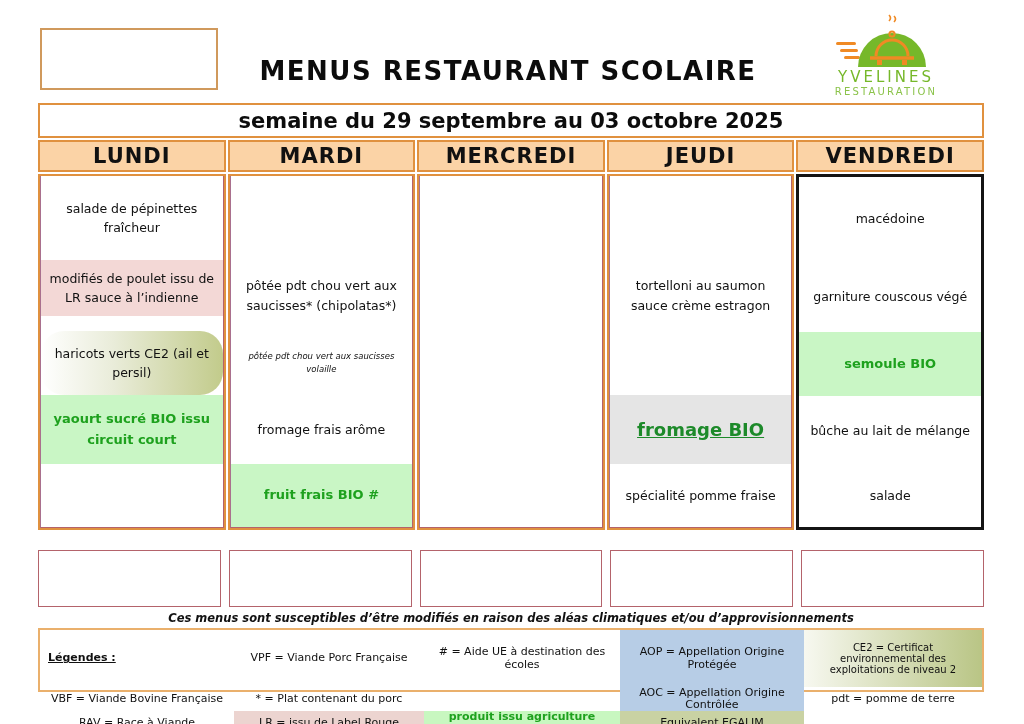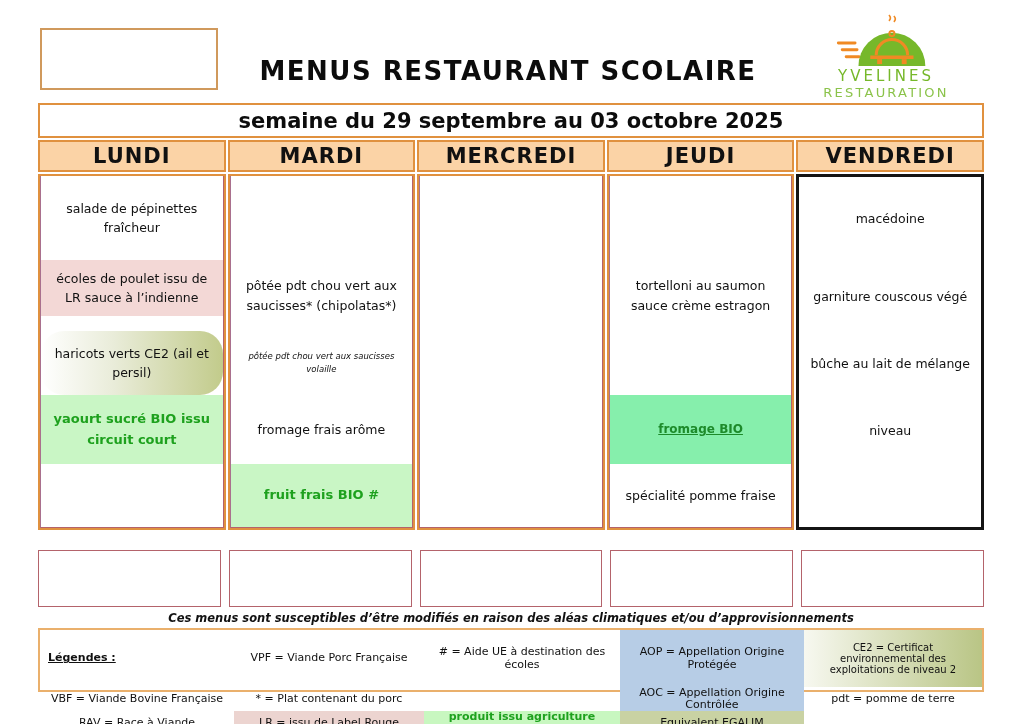--- a/index.html
+++ b/index.html
@@ -8,21 +8,21 @@
   .page { position:relative; width:1016px; height:724px; background:#fff; overflow:hidden; }
 
   
   .empty-box { position:absolute; left:40px; top:28px; width:178px; height:62px;
                border:2px solid #d0995c; background:#fff; }
   .page-title { position:absolute; left:0; right:0; top:56px; text-align:center;
                 font-size:26px; font-weight:bold; letter-spacing:1.5px; color:#0c0c0c; }
   .logo { position:absolute; left:826px; top:12px; width:120px; height:88px;
           display:flex; flex-direction:column; align-items:center; }
   .logo-text1 { color:#76b82a; font-size:15px; letter-spacing:3px; margin-top:-2px; }
-  .logo-text2 { color:#8bc34a; font-size:13px; letter-spacing:2.2px; }
+  .logo-text2 { color:#8bc34a; font-size:10px; letter-spacing:2.2px; }
 
   
   .banner { position:absolute; left:38px; top:103px; width:946px; height:35px;
             border:2px solid #e0913f; background:#fff; display:flex;
             align-items:center; justify-content:center;
             font-size:21px; font-weight:bold; color:#0c0c0c; }
 
   
   .days { position:absolute; left:38px; top:140px; width:946px; height:390px;
           display:grid; grid-template-columns:repeat(5,1fr); column-gap:2px; }
@@ -34,21 +34,21 @@
   .day-body.highlighted { border:3px solid #141414; }
   .day-inner { height:100%; border-left:1px solid #a9708e; border-right:1px solid #b4636b;
                border-bottom:1px solid #b4636b;
                display:grid; grid-template-rows:84px 71px 64px 69px auto; }
   .day-body.highlighted .day-inner { border:none; }
   .cell { display:flex; align-items:center; justify-content:center; text-align:center;
           font-size:12.5px; line-height:1.55; padding:0 6px; color:#111; }
   .cell.pink { background:#f3d8d6; margin-bottom:15px; }
   .cell.gradient { background:linear-gradient(90deg,#ffffff 0%,#e9ecd9 40%,#c2cb8b 100%);border-radius:23px; }
   .cell.bio { background:#c9f6c5; color:#1ea11e; font-weight:bold; font-size:13px; }
-  .cell.bio-underline { background:#86efac; color:#1d8a2a; font-weight:bold; font-size:12px;
+  .cell.bio-underline { background:#e5e5e5; color:#1d8a2a; font-weight:bold; font-size:18px;
                         text-decoration:underline; }
   .cell.sub { font-size:8.5px; font-style:italic; }
 
   
   .empty-row { position:absolute; left:38px; top:550px; width:946px; height:57px;
                display:grid; grid-template-columns:repeat(5,1fr); column-gap:8px; }
   .empty-cell { border:1px solid #b4636b; background:#fff; }
 
   
   .note { position:absolute; left:38px; top:611px; width:946px; text-align:center;
@@ -104,21 +104,21 @@
   <div class="banner">
     <span>semaine du 29 septembre au 03 octobre 2025</span>
   </div>
 
   <div class="days">
       <div class="day-col">
         <div class="day-header">LUNDI</div>
         <div class="day-body">
           <div class="day-inner">
             <div class="cell plain">salade de pépinettes fraîcheur</div>
-            <div class="cell pink">écoles de poulet issu de LR sauce à l’indienne</div>
+            <div class="cell pink">modifiés de poulet issu de LR sauce à l’indienne</div>
             <div class="cell gradient">haricots verts CE2 (ail et persil)</div>
             <div class="cell bio">yaourt sucré BIO issu circuit court</div>
             <div class="cell plain"></div>
           </div>
         </div>
       </div>
       <div class="day-col">
         <div class="day-header">MARDI</div>
         <div class="day-body">
           <div class="day-inner">
@@ -153,22 +153,23 @@
             <div class="cell plain">spécialité pomme fraise</div>
           </div>
         </div>
       </div>
       <div class="day-col">
         <div class="day-header">VENDREDI</div>
         <div class="day-body highlighted">
           <div class="day-inner">
             <div class="cell plain">macédoine</div>
             <div class="cell plain">garniture couscous végé</div>
+            <div class="cell bio">semoule BIO</div>
             <div class="cell plain">bûche au lait de mélange</div>
-            <div class="cell plain">niveau</div>
+            <div class="cell plain">salade</div>
           </div>
         </div>
       </div>
     </div>
 
   <div class="empty-row">
       <div class="empty-cell"></div>
       <div class="empty-cell"></div>
       <div class="empty-cell"></div>
       <div class="empty-cell"></div>

